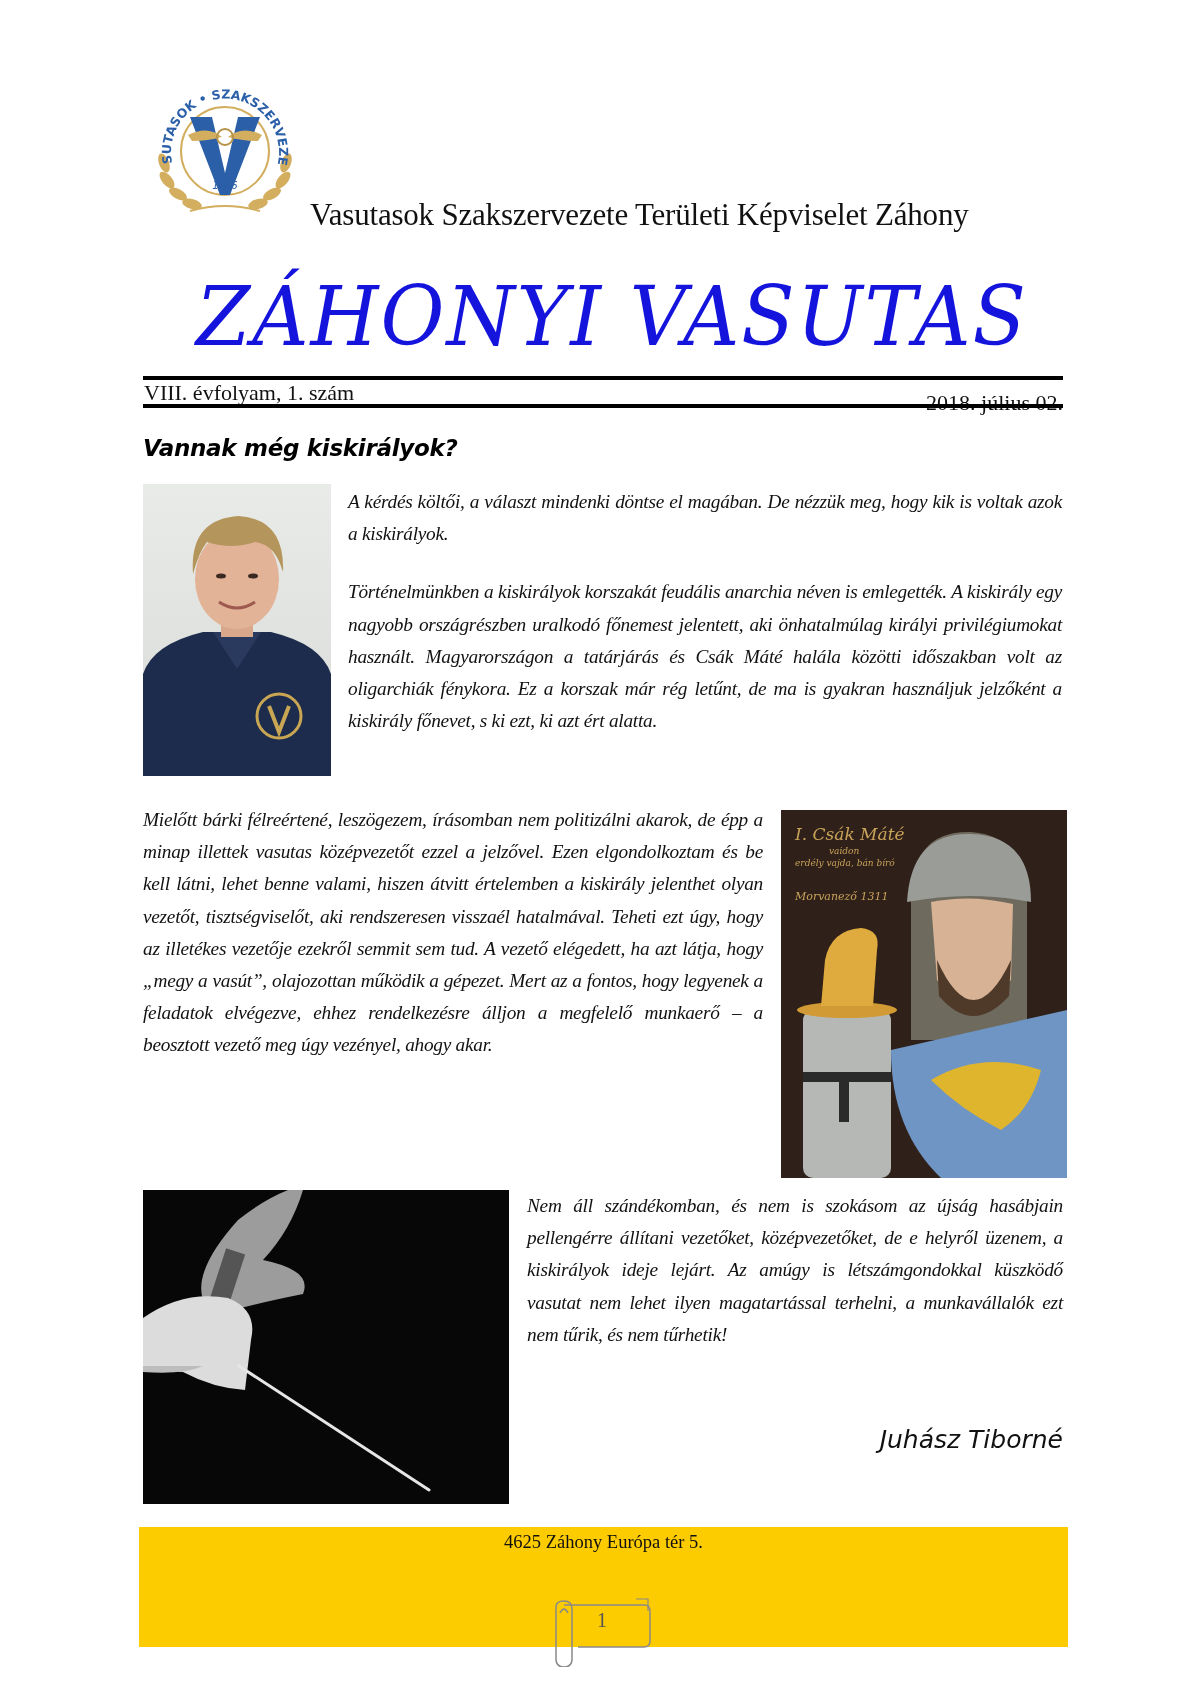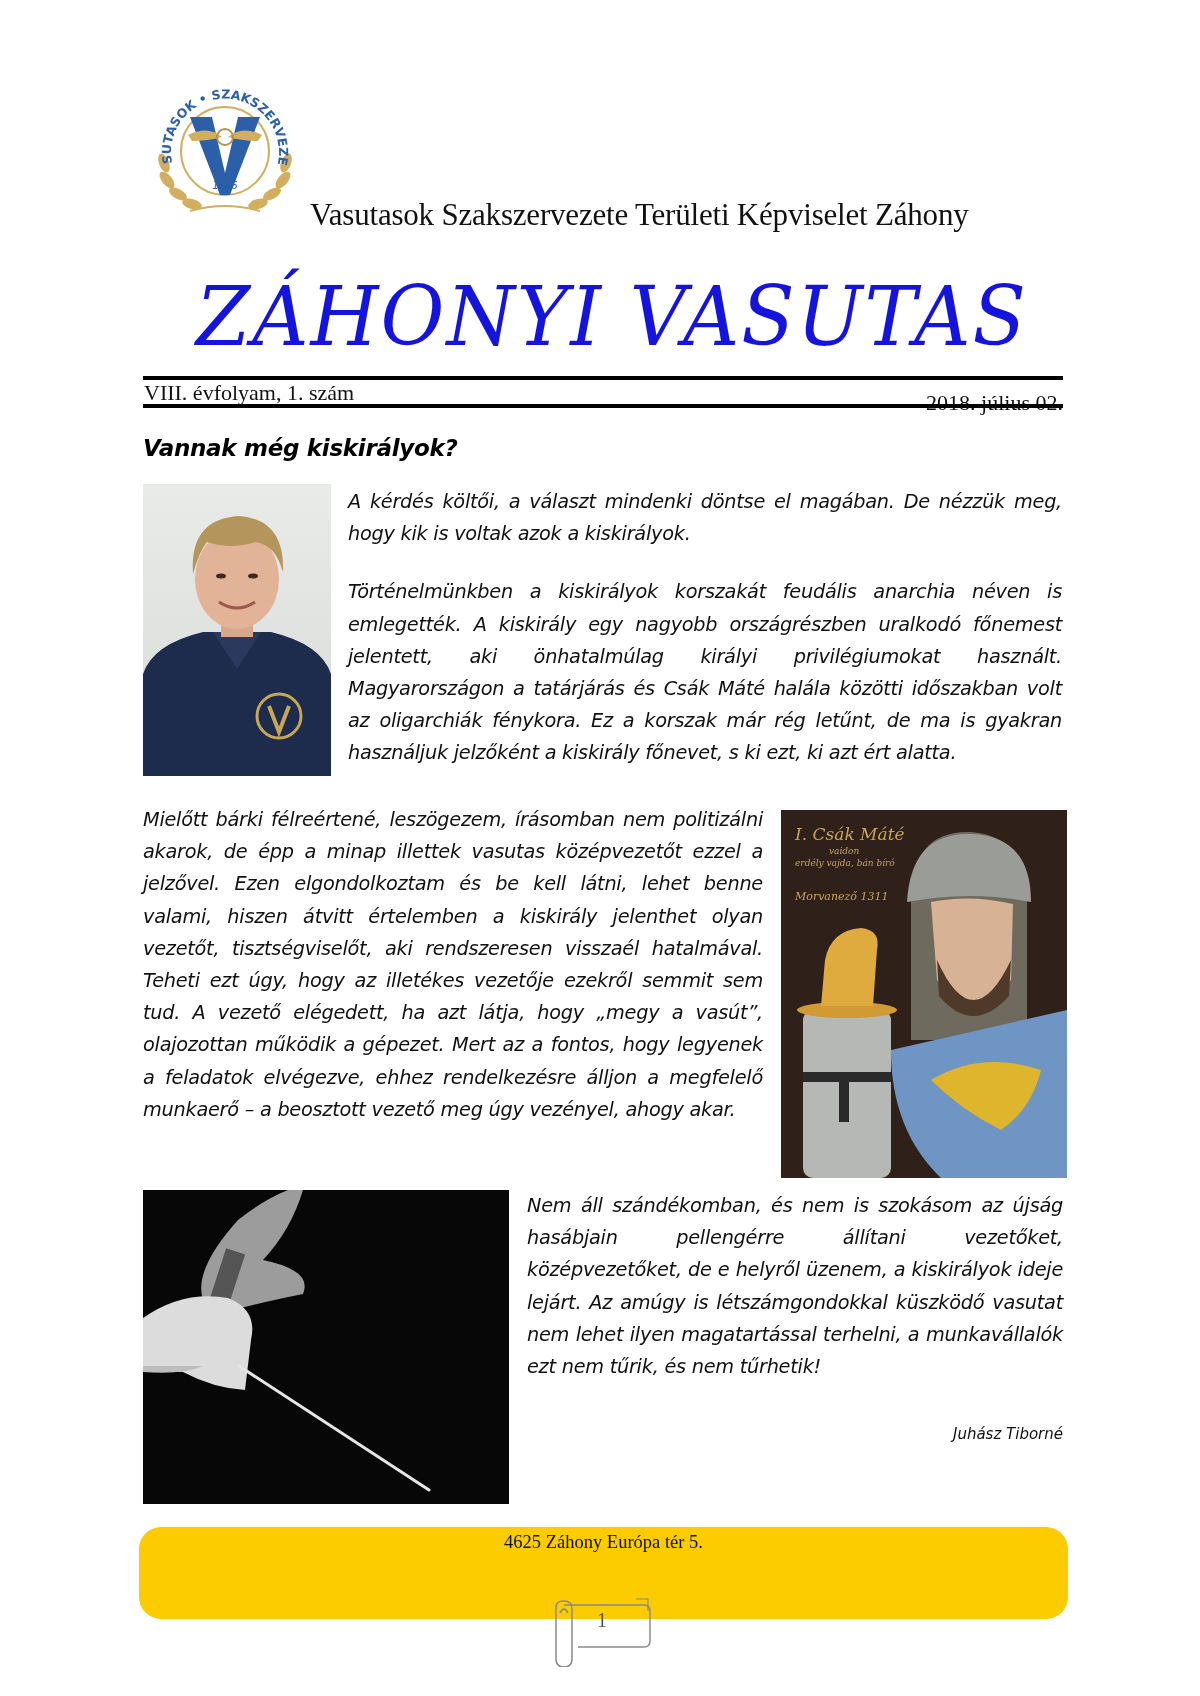--- a/index.html
+++ b/index.html
@@ -26,39 +26,39 @@
   #issue-line .left { position: absolute; left: 1px; top: 0; }
   #issue-line .right { position: absolute; right: 0; top: 10px; }
 
   #headline { left: 143px; top: 435px; font-family: "DejaVu Sans", sans-serif;
               font-weight: bold; font-style: italic; font-size: 23px; color: #000;
               letter-spacing: -0.3px; }
 
   .body-text { font-family: "DejaVu Sans", sans-serif; font-style: italic;
                font-size: 19.3px; line-height: 32.2px; text-align: justify;
                color: #111; letter-spacing: -0.25px; }
-  .body-text p { margin: 0; }
+  .body-text p { margin: 0; font-family: Liberation Serif, serif; }
   #col1 { left: 348px; top: 486px; width: 714px; }
   #col1 p + p { margin-top: 26px; }
   #col2 { left: 143px; top: 804px; width: 620px; }
   #col3 { left: 527px; top: 1190px; width: 536px; }
   #signature { left: 527px; top: 1425px; width: 536px; text-align: right;
-               font-family: "DejaVu Sans", sans-serif; font-style: italic; font-size: 15px; }
+               font-family: "DejaVu Sans", sans-serif; font-style: italic; font-size: 25px; }
 
   
   .photo { overflow: hidden; }
   #photo-author { left: 143px; top: 484px; width: 188px; height: 292px;
                   background: linear-gradient(180deg, #e9ebe8 0%, #dfe2de 55%, #d6d9d4 100%); }
   #photo-painting { left: 781px; top: 810px; width: 286px; height: 368px;
                     background: #fde047; }
   #photo-conductor { left: 143px; top: 1190px; width: 366px; height: 314px;
                      background: #060606; }
 
   
-  #footer { left: 139px; top: 1527px; width: 929px; height: 92px; background: #fccb00; border-radius: 22px; }
+  #footer { left: 139px; top: 1527px; width: 929px; height: 120px; background: #fccb00; }
   #footer .line { text-align: center; font-family: "Liberation Serif", serif;
                   font-size: 18.5px; line-height: 22px; color: #111; }
   #footer .line:first-child { margin-top: 4px; }
   #footer a { color: #1a1a8a; text-decoration: underline; }
 
   #page-num-wrap { left: 548px; top: 1597px; width: 108px; height: 70px; }
   #page-num { position: absolute; left: 0; top: 12px; width: 108px; text-align: center;
               font-family: "Liberation Serif", serif; font-size: 20px; color: #555; }
 </style>
 </head>

